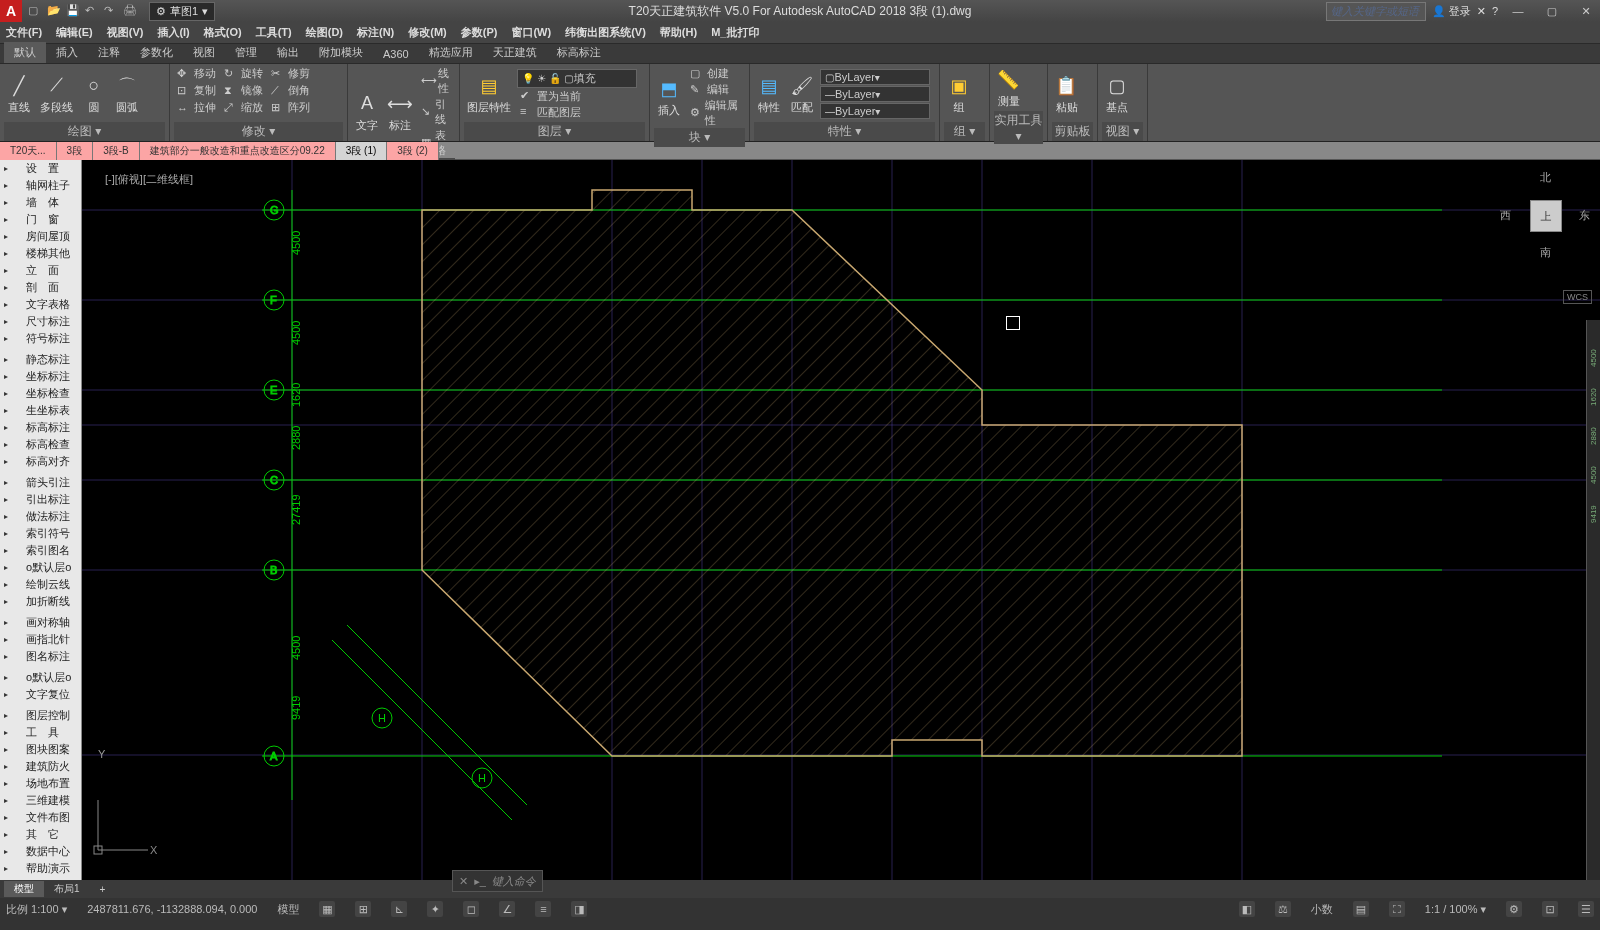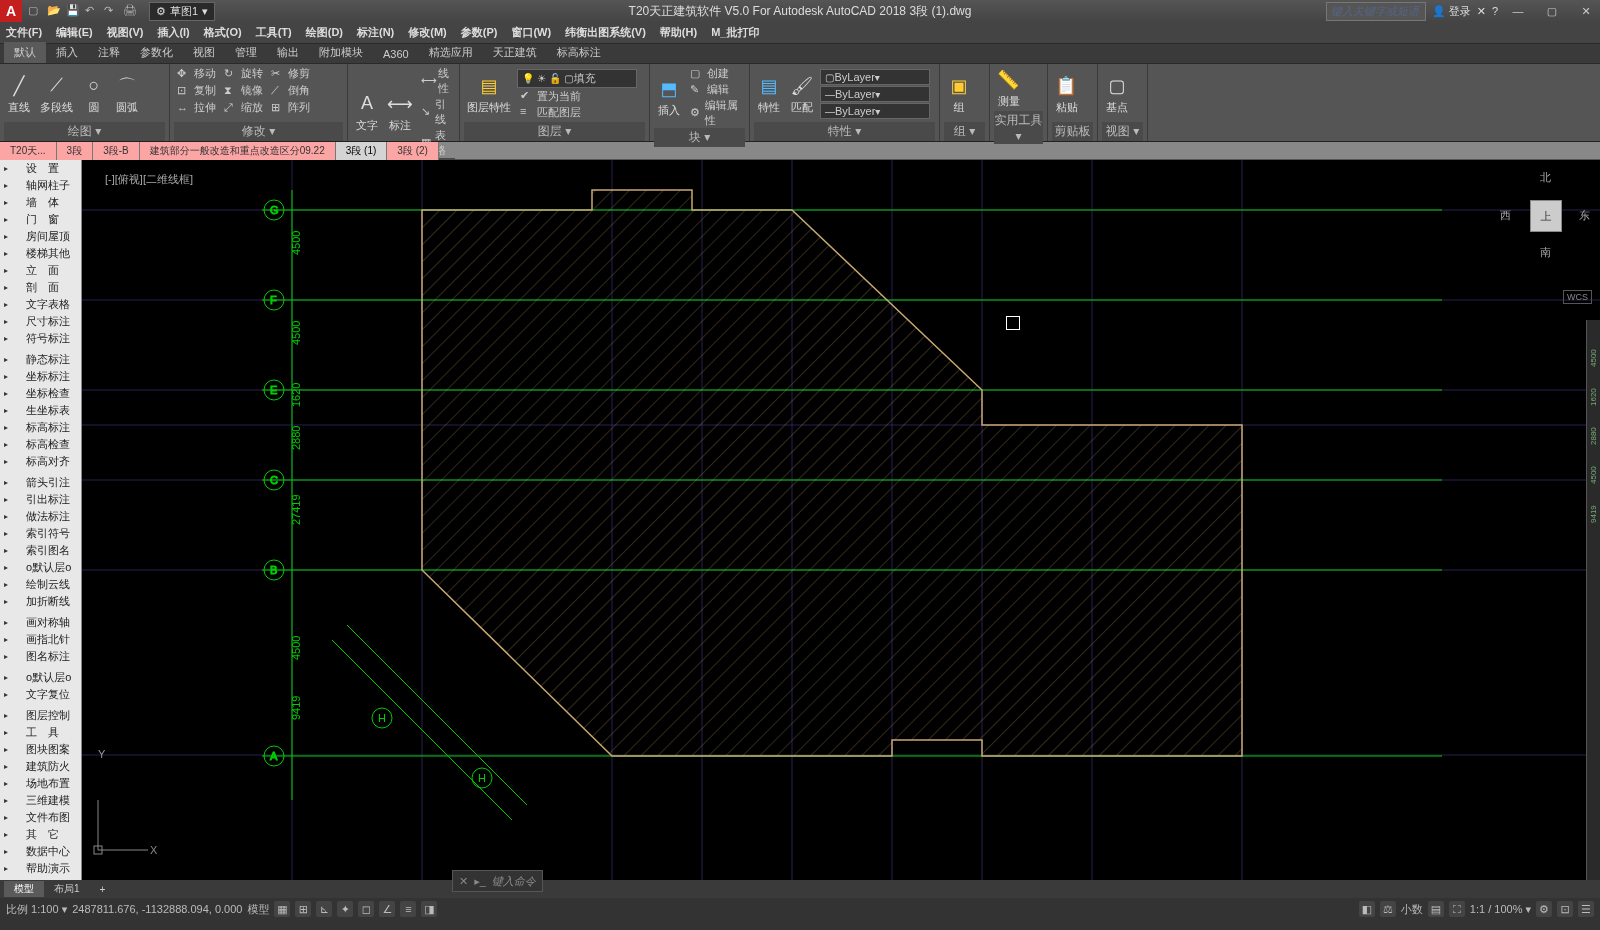--- a/index.html
+++ b/index.html
@@ -67,21 +67,21 @@
 
 
 .cmd-bar { position: absolute; bottom: 38px; left: 452px; height: 22px; background: #333; border: 1px solid #555; display: flex; align-items: center; padding: 0 6px; color: #888; gap: 6px; }
 
 
 .model-tabs { height: 18px; background: #3a3a3a; display: flex; align-items: center; padding: 0 4px; }
 .model-tabs span { padding: 1px 10px; font-size: 10px; color: #ccc; }
 .model-tabs span.active { background: #5a5a5a; color: #fff; }
 
 
-.status-bar { height: 22px; background: #333; display: flex; align-items: center; padding: 0 6px; color: #bbb; gap: 5px; font-size: 10px; }
+.status-bar { height: 22px; background: #333; display: flex; align-items: center; padding: 0 6px; color: #bbb; gap: 20px; font-size: 10px; }
 .status-bar .sep { flex: 1; }
 .status-bar .ic { width: 16px; height: 16px; display: inline-flex; align-items: center; justify-content: center; background: #444; border-radius: 2px; }
 
 svg.draw { position: absolute; top: 0; left: 0; }
 .ruler { position: absolute; right: 0; top: 160px; width: 14px; background: #2a2a2a; border-left: 1px solid #555; }
 .ruler span { display: block; transform: rotate(-90deg); font-size: 8px; color: #7a7; margin: 30px -6px; }
 </style>
 </head>
 <body>
 

